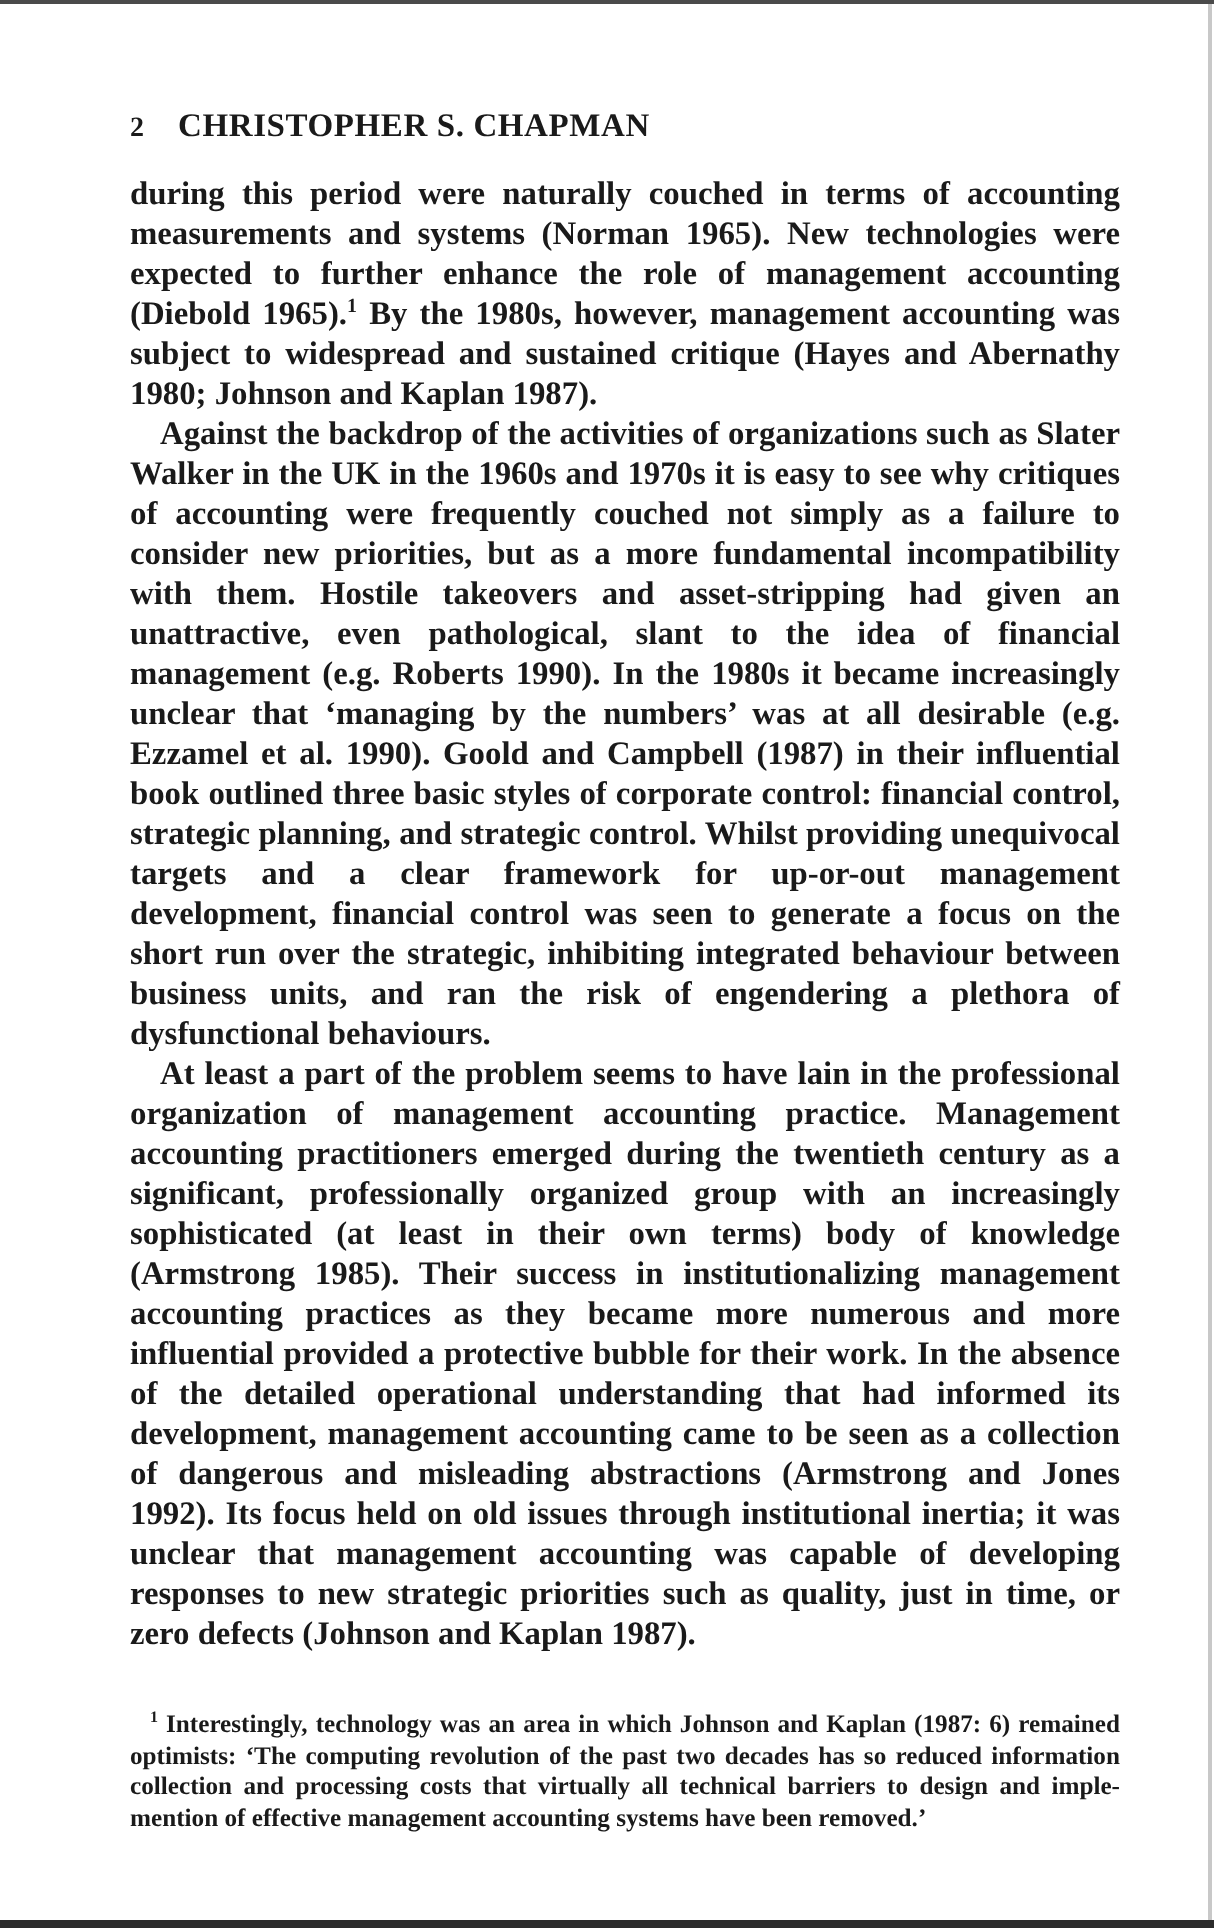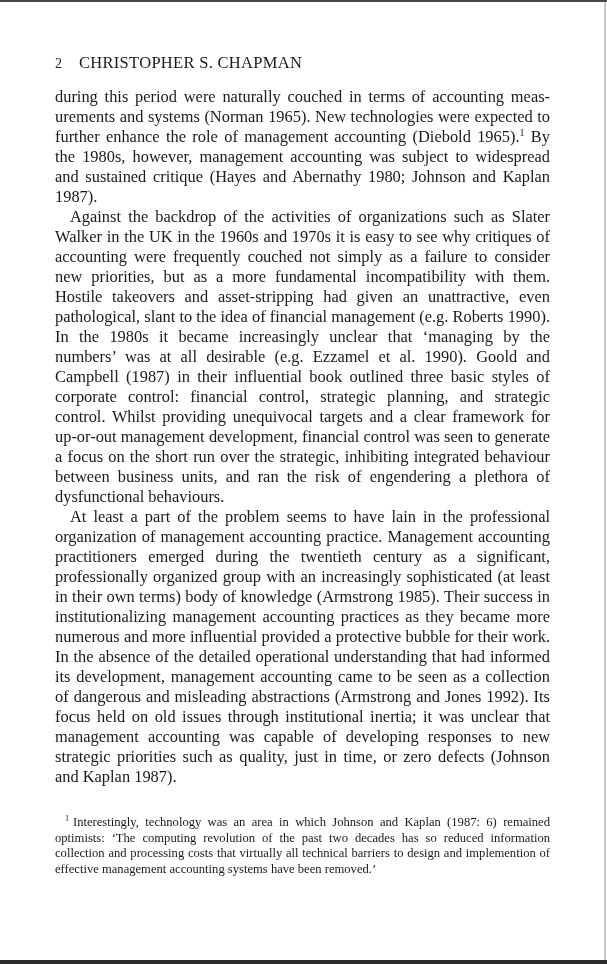--- a/index.html
+++ b/index.html
@@ -8,22 +8,23 @@
     background: #ffffff;
     position: relative;
     font-family: "DejaVu Serif", "Liberation Serif", serif;
     color: #1a1a1a;
   }
   .top-border { position: absolute; left: 0; top: 0; width: 607px; height: 2px; background: #4a4a4a; }
   .right-edge { position: absolute; right: 1px; top: 2px; width: 2px; height: 958px; background: #c8c8c8; }
   .bottom-bar { position: absolute; left: 0; bottom: 0; width: 607px; height: 4px; background: #2b2b2b; }
 
   .page {
-    position: absolute; left: 55px; top: 52px; width: 495px;
+    position: absolute; left: 65px; top: 52px; width: 495px;
     font-family: "Liberation Serif", "DejaVu Serif", serif;
+    font-weight: bold;
   }
   .running-head {
     font-size: 16.5px; letter-spacing: 0.3px; height: 22px; line-height: 22px;
     margin-bottom: 13px;
   }
   .running-head .pnum { display: inline-block; width: 24px; font-size: 14px; }
   .body-text {
     font-size: 16.4px; line-height: 20px; text-align: justify;
     hyphens: manual;
   }

